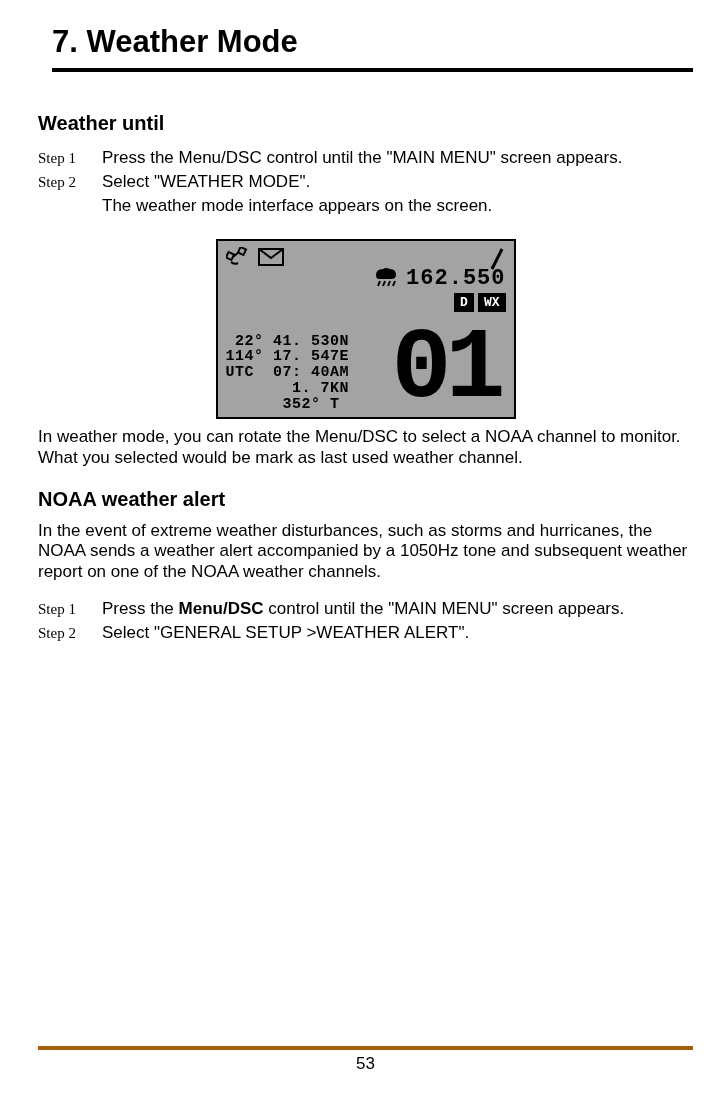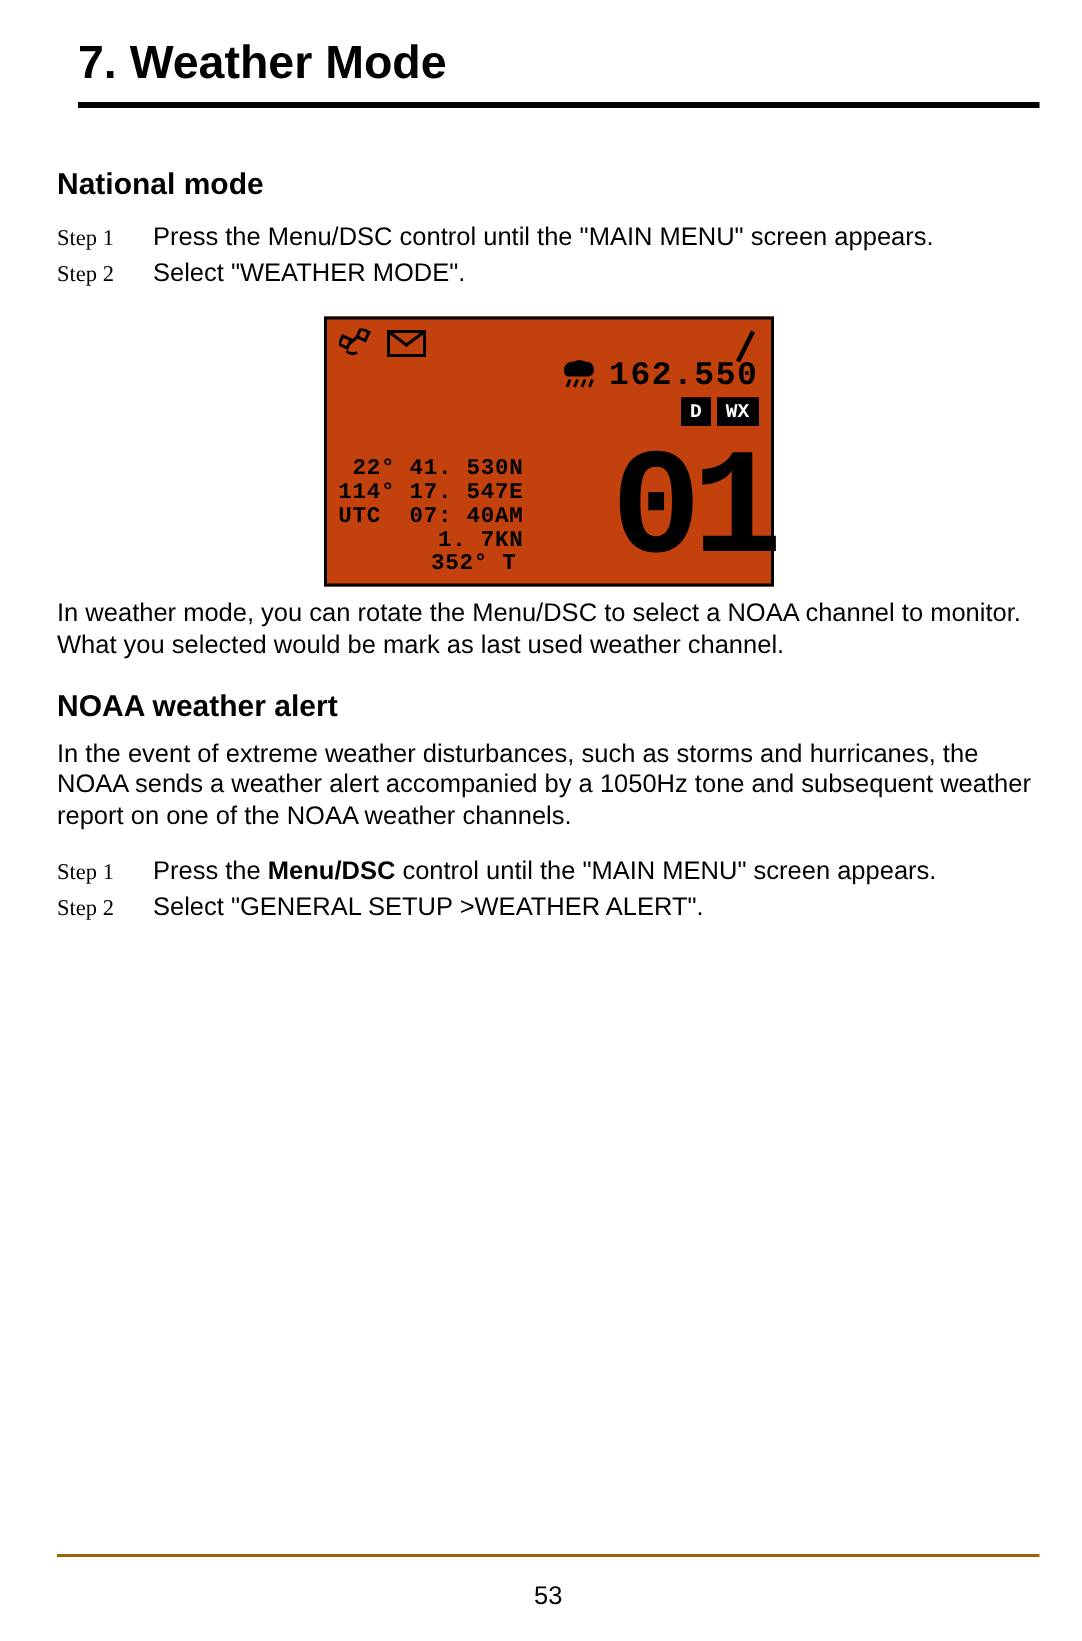--- a/index.html
+++ b/index.html
@@ -78,22 +78,21 @@
   .lcd {
     width: 300px;
     height: 180px;
     border: 2px solid #000;
     box-sizing: border-box;
     padding: 5px 8px 4px 8px;
     position: relative;
     font-family: "Courier New", monospace;
     font-weight: bold;
     color: #000;
-    background: #c2410c;
-    text-align: center;
+    background: #a3a3a3;
   }
   .lcd-top-icons {
     display: flex;
     align-items: center;
     gap: 8px;
     height: 22px;
   }
   .icon-sat svg, .icon-env svg { display:block; }
   .lcd-freq-row {
     display: flex;
@@ -120,21 +119,21 @@
     padding: 0 4px;
     border: 2px solid #000;
   }
   .tag.inv {
     background:#000;
     color:#fff;
   }
   .lcd-main {
     position: absolute;
     left: 8px;
-    right: 0;
+    right: 16px;
     bottom: 5px;
     display: flex;
     align-items: flex-end;
     justify-content: space-between;
   }
   .lcd-left {
     font-size: 15px;
     line-height: 1.05;
     letter-spacing: 0.5px;
     white-space: pre;
@@ -146,46 +145,47 @@
     letter-spacing: -6px;
     margin-right: -2px;
   }
   .icon-ant {
     position:absolute;
     top:6px;
     right:10px;
   }
   .footer {
     margin-top: auto;
-    border-top: 2px solid #a16207;
+    border-top: 4px solid #a16207;
     text-align: center;
     font-size: 17px;
-    padding-top: 16px;
+    padding-top: 4px;
   }
   b { font-weight: bold; }
 </style>
 </head>
 <body>
 
 <div class="page">
 
   <div class="chapter-title">7. Weather Mode</div>
 
 
-  <div class="subheading">National mode</div>
+  <div class="subheading">Weather until</div>
 
   <div class="steps">
     <div class="step-row">
       <div class="step-label">Step 1</div>
       <div class="step-body">Press the Menu/DSC control until the "MAIN MENU" screen appears.</div>
     </div>
     <div class="step-row">
       <div class="step-label">Step 2</div>
       <div class="step-body">Select "WEATHER MODE".</div>
     </div>
+    <div class="step-extra">The weather mode interface appears on the screen.</div>
   </div>
 
   <div class="lcd-wrap">
     <div class="lcd">
       <div class="lcd-top-icons">
         <span class="icon-sat">
           <svg width="24" height="20" viewBox="0 0 24 20">
             <g stroke="#000" stroke-width="2" fill="none">
               <rect x="1" y="6" width="6" height="6" transform="rotate(25 4 9)"></rect>
               <rect x="13" y="1" width="6" height="6" transform="rotate(25 16 4)"></rect>

